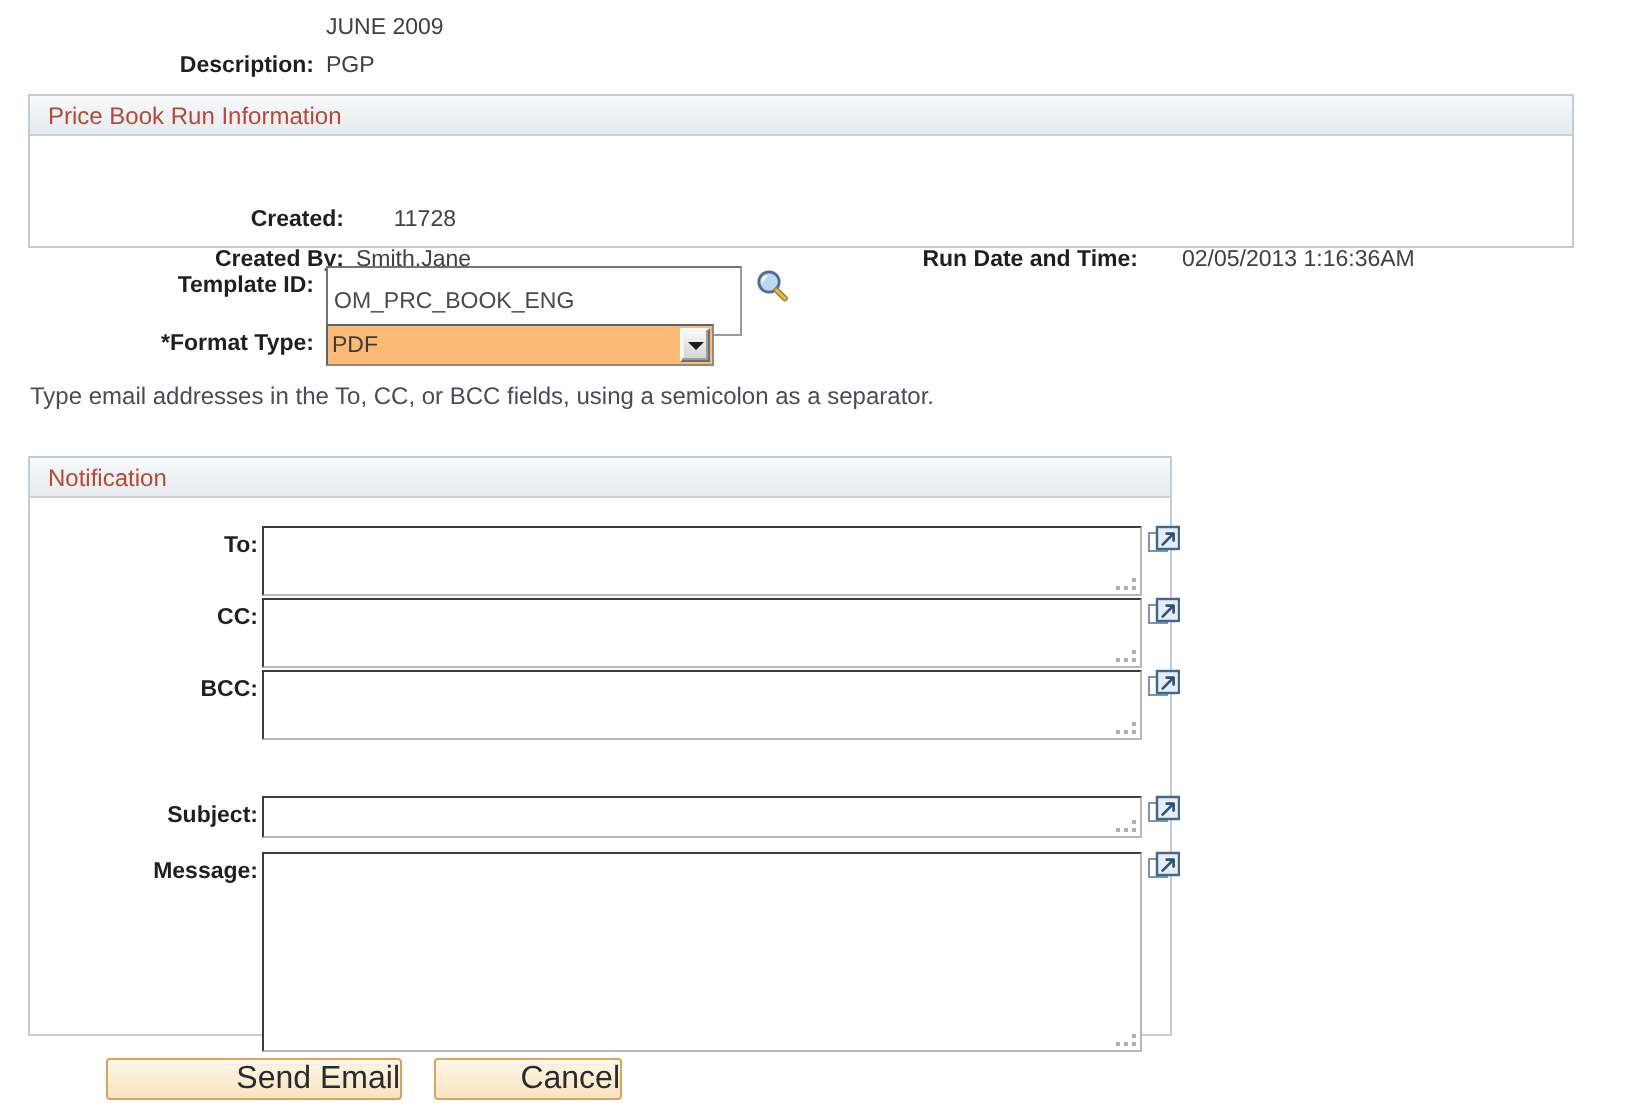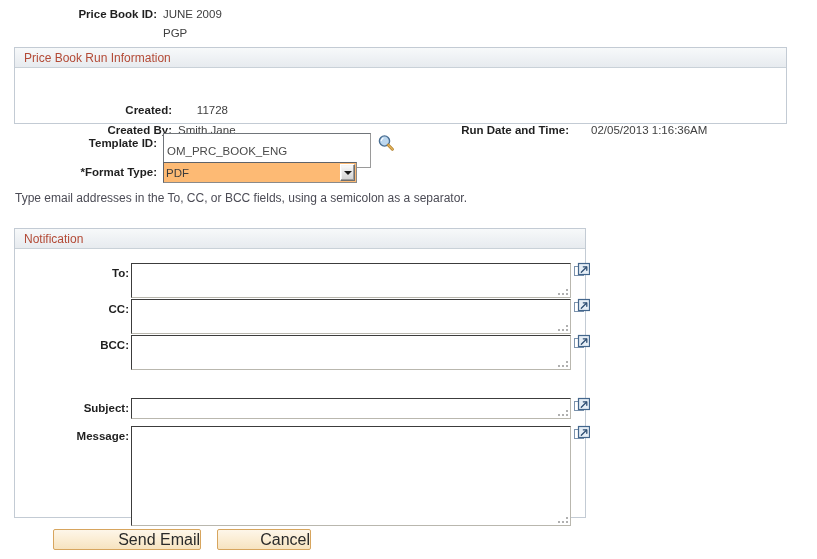--- a/index.html
+++ b/index.html
@@ -200,24 +200,24 @@
     margin-left: 28px;
   }
   #send-email-button { left: 25px; top: 529px; width: 148px; }
   #cancel-button     { left: 189px; top: 529px; width: 94px; }
 </style>
 </head>
 <body>
 
 <div id="header-fields" class="abs">
   <div class="hdr-row">
-    <span class="lbl">Price Book ID:</span>
     <span class="val">JUNE 2009</span>
   </div>
   <div class="hdr-row">
+    <span class="lbl">Description:</span>
     <span class="val">PGP</span>
   </div>
 </div>
 
 <div class="groupbox" id="run-info">
   <div class="groupbox-header">Price Book Run Information</div>
   <div class="groupbox-body">
     <span class="lbl abs" id="run-instance-label">Created:</span>
     <span class="val abs" id="run-instance-value">11728</span>
     <span class="lbl abs" id="run-createdby-label">Created By:</span>

